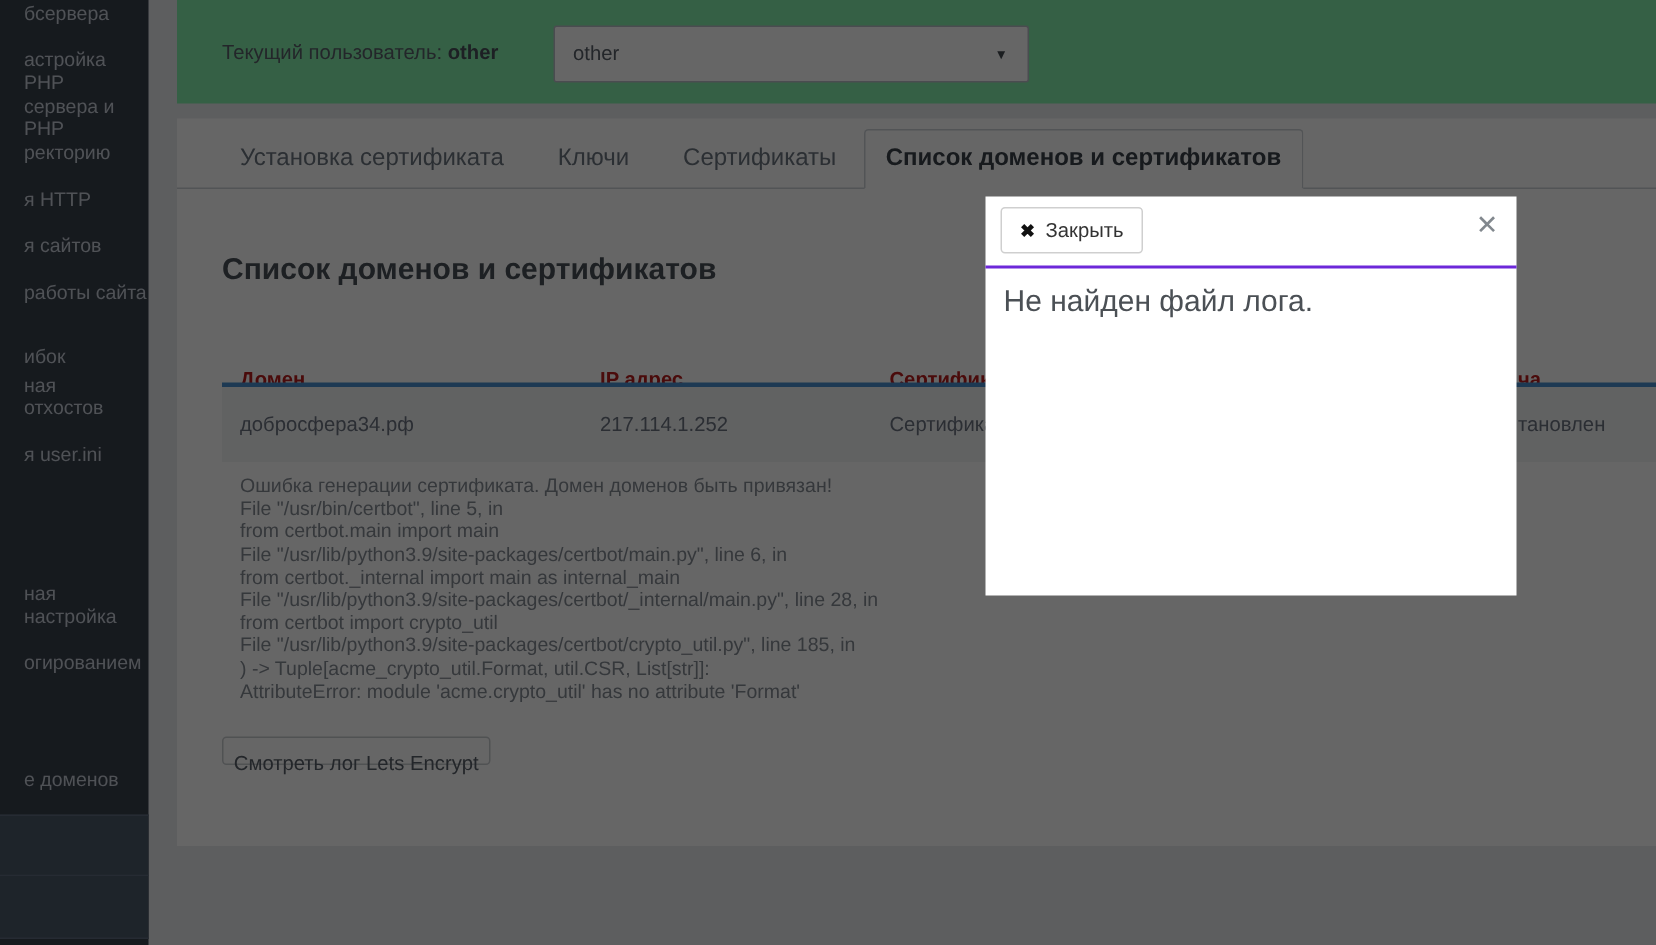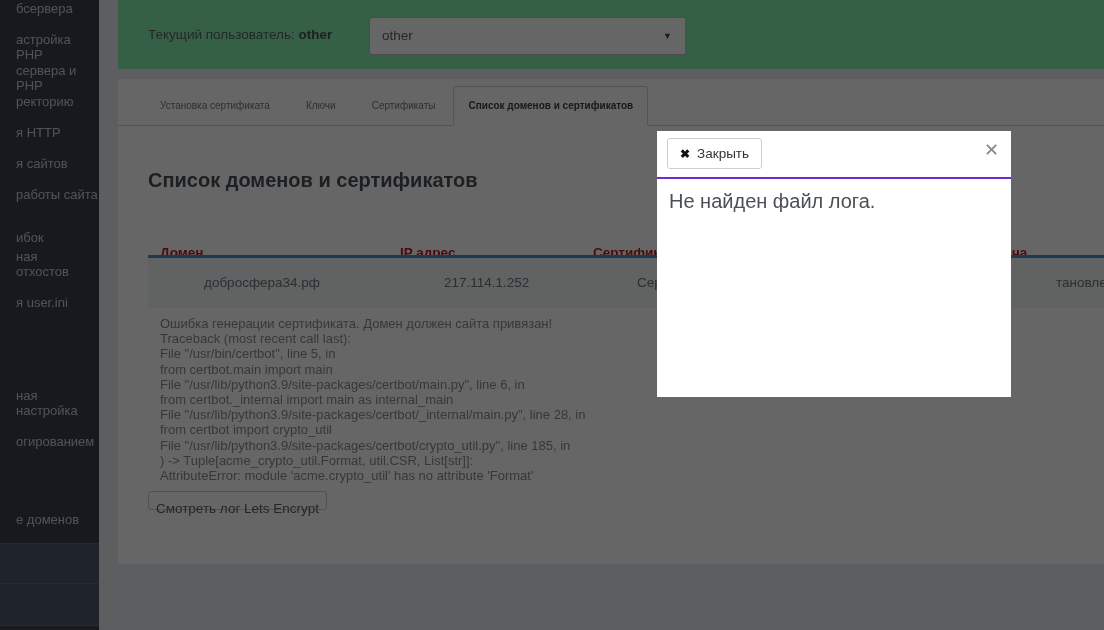--- a/index.html
+++ b/index.html
@@ -15,28 +15,28 @@
   
   .topcard{position:absolute;left:118px;top:0;width:986px;height:69px;background:#86efac;z-index:1;}
   .user-label{position:absolute;left:30px;top:0;height:69px;line-height:69px;font-size:13.5px;color:#596069;}
   .user-label b{color:#4a515a;}
   .select{position:absolute;left:251px;top:17px;width:317px;height:38px;box-sizing:border-box;border:1px solid #b9bfc7;border-radius:2px;background:#fff;cursor:pointer;}
   .select .sel-text{position:absolute;left:12px;top:0;line-height:36px;font-size:13.5px;color:#596069;}
   .select .sel-arrow{position:absolute;right:13px;top:0;line-height:36px;font-size:9px;color:#444b52;}
   
   .maincard{position:absolute;left:118px;top:79px;width:986px;height:485px;background:#ffffff;z-index:1;}
   .tabs{position:absolute;left:0;top:0;width:100%;height:47px;border-bottom:1px solid #ced3d8;box-sizing:border-box;display:flex;align-items:flex-end;padding-left:24px;}
-  .tab{height:38px;line-height:38px;padding:0 18px;font-size:10px;color:#6d7681;white-space:nowrap;cursor:pointer;}
+  .tab{height:38px;line-height:38px;padding:0 18px;font-size:16px;color:#6d7681;white-space:nowrap;cursor:pointer;}
   .tab.active{font-weight:bold;color:#3a414a;background:#fff;border:1px solid #ced3d8;border-bottom:1px solid #fff;border-radius:3px 3px 0 0;margin-bottom:-1px;padding:0 14px;}
   .heading{position:absolute;left:30px;top:90px;font-size:20px;font-weight:bold;color:#4a5158;}
   .thead-row{position:absolute;left:30px;right:0;top:150px;height:26px;}
   .thead-row span{position:absolute;top:16px;font-size:13.5px;font-weight:bold;color:#b91c1c;}
   .thead-line{position:absolute;left:30px;right:0;top:176px;height:3px;background:#4a90d0;}
   .trow{position:absolute;left:30px;right:0;top:179px;height:50px;background:#f3f4f6;}
-  .trow span{position:absolute;top:0;line-height:50px;font-size:13.5px;color:#6b7380;margin-left:44px;}
+  .trow span{position:absolute;top:0;line-height:50px;font-size:13.5px;color:#6b7380;}
   .col-0{left:12px;} .col-1{left:252px;} .col-2{left:445px;} .col-3{left:864px;}
   .log{position:absolute;left:42px;top:237px;font-size:13px;line-height:15.2px;color:#868c95;}
   .log div{white-space:nowrap;}
   .view-log-btn{position:absolute;left:30px;top:412px;width:179px;height:19px;box-sizing:border-box;border:1px solid #c9ccd0;border-radius:3px;background:#fff;font-family:"Liberation Sans",sans-serif;font-size:13.5px;color:#596069;text-align:center;line-height:33px;cursor:pointer;}
   
   .backdrop{position:absolute;inset:0;background:rgba(0,0,0,0.6);z-index:50;}
   .modal{position:absolute;left:657px;top:131px;width:354px;height:266px;background:#ffffff;z-index:60;}
   .modal-header{position:relative;height:46px;border-bottom:2px solid #6d28d9;}
   .modal-close-btn{position:absolute;left:10px;top:7px;height:31px;padding:0 12px;border:1px solid #cfcfcf;border-radius:3px;background:#fff;font-family:"Liberation Sans",sans-serif;font-size:13.5px;color:#333;line-height:29px;cursor:pointer;}
   .modal-close-btn .x-glyph{font-size:12px;color:#111;margin-right:7px;font-weight:bold;}
@@ -97,22 +97,21 @@
     <div class="thead-line"></div>
 
     <div class="trow">
       <span class="col-0">добросфера34.рф</span>
       <span class="col-1">217.114.1.252</span>
       <span class="col-2">Сертифика</span>
       <span class="col-3">тановлен</span>
     </div>
 
     <div class="log">
-      <div>Ошибка генерации сертификата. Домен должен сайта привязан!</div>
-      <div>Traceback (most recent call last):</div>
+      <div>Ошибка генерации сертификата. Домен доменов быть привязан!</div>
       <div>File "/usr/bin/certbot", line 5, in</div>
       <div>from certbot.main import main</div>
       <div>File "/usr/lib/python3.9/site-packages/certbot/main.py", line 6, in</div>
       <div>from certbot._internal import main as internal_main</div>
       <div>File "/usr/lib/python3.9/site-packages/certbot/_internal/main.py", line 28, in</div>
       <div>from certbot import crypto_util</div>
       <div>File "/usr/lib/python3.9/site-packages/certbot/crypto_util.py", line 185, in</div>
       <div>) -&gt; Tuple[acme_crypto_util.Format, util.CSR, List[str]]:</div>
       <div>AttributeError: module 'acme.crypto_util' has no attribute 'Format'</div>
     </div>

